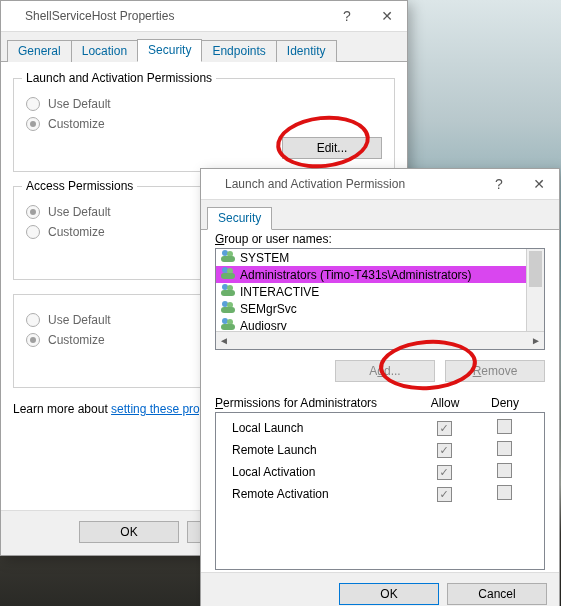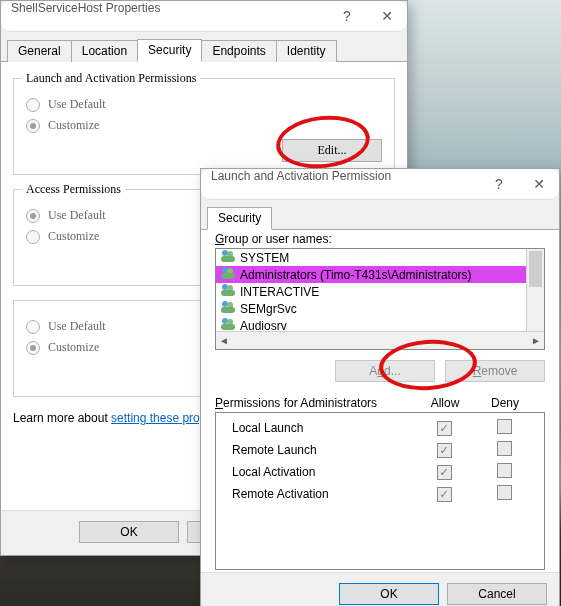--- a/index.html
+++ b/index.html
@@ -26,25 +26,25 @@
   .dlg {
     position: absolute;
     background: #f0f0f0;
     border: 1px solid #a0a0a0;
     box-shadow: 4px 4px 12px rgba(0,0,0,0.25);
     display: flex;
     flex-direction: column;
   }
   .titlebar {
     display: flex;
+    align-items: center;
     height: 30px;
     background: #fff;
     border-bottom: 1px solid #ddd;
-    padding-left: 10px;
-    border-radius: 9px;
+    padding-left: 24px;
   }
   .titlebar .title {
     flex: 1;
     color: #555;
     font-size: 12px;
   }
   .titlebar .tbtn {
     width: 40px;
     height: 30px;
     display: flex;
@@ -61,21 +61,21 @@
     border-bottom: 1px solid #a9a9a9;
     gap: 0;
     background: #f0f0f0;
   }
   .tab {
     padding: 3px 10px 4px 10px;
     border: 1px solid #a9a9a9;
     border-bottom: none;
     background: #f0f0f0;
     margin-right: -1px;
-    color: #000000;
+    color: #0369a1;
     position: relative;
     top: 1px;
   }
   .tab.active {
     background: #fff;
     border-bottom: 1px solid #fff;
     z-index: 2;
   }
   .tabbody {
     flex: 1;
@@ -84,21 +84,20 @@
     border-top: none;
     overflow: hidden;
   }
 
   
   .groupbox {
     border: 1px solid #d0d0d0;
     margin: 6px 0 14px 0;
     padding: 12px 12px 12px 12px;
     position: relative;
-    font-family: Liberation Serif, serif;
   }
   .groupbox > .gb-title {
     position: absolute;
     top: -8px;
     left: 8px;
     background: #fff;
     padding: 0 4px;
     color: #000;
   }
   .radio-row {

